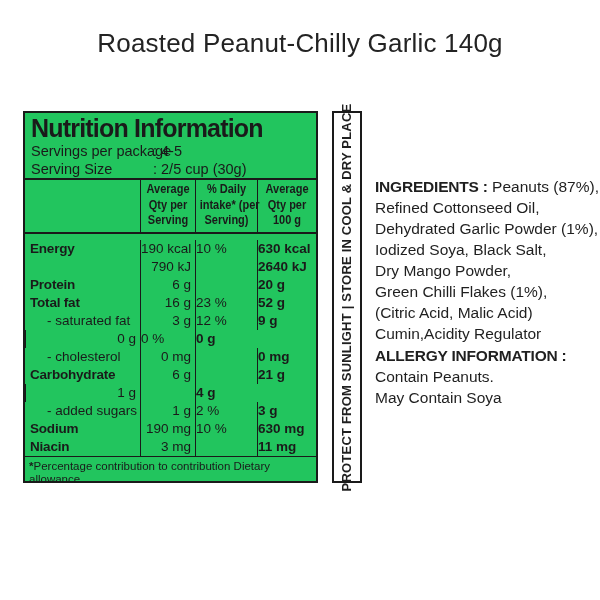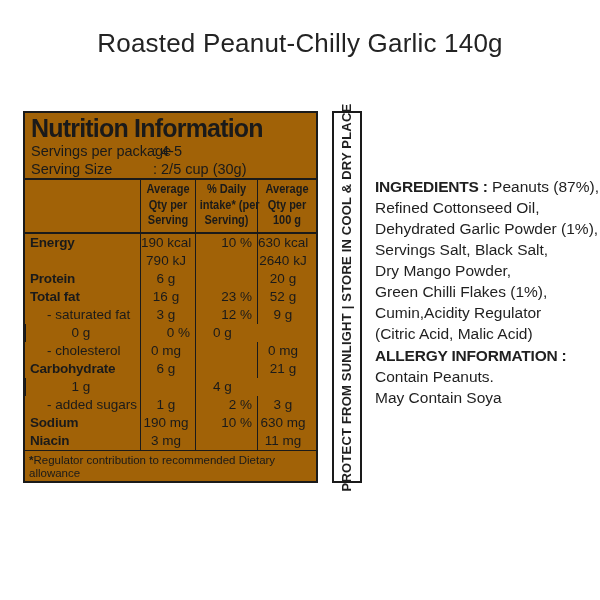--- a/index.html
+++ b/index.html
@@ -23,21 +23,21 @@
   }
 
   
   .panel {
     position: absolute;
     left: 23px; top: 111px;
     width: 295px; height: 372px;
     border: 2px solid #1a1a1a;
     display: flex;
     flex-direction: column;
-    background: #a16207;
+    background: #22c55e;
   }
   .p-head { padding: 2px 6px 0 6px; }
   .p-title {
     font-size: 25px;
     font-weight: 700;
     letter-spacing: -0.8px;
     line-height: 27px;
     white-space: nowrap;
   }
   .p-line {
@@ -67,33 +67,33 @@
     font-weight: 700;
     line-height: 15.5px;
     transform: scaleX(0.88);
     transform-origin: center;
     white-space: nowrap;
   }
   .t-head .c2, .t-head .c3, .t-head .c4,
   .tr .c2, .tr .c3, .tr .c4 { border-left: 1.5px solid #1a1a1a; }
 
   
-  .t-body { padding-top: 0; }
+  .t-body { padding-top: 6px; }
   .t-body .tr { min-height: 18px; }
   .td {
     font-size: 13.5px;
     line-height: 18px;
     white-space: nowrap;
   }
   .td.c1 { padding-left: 5px; }
   .td.c1.ind { padding-left: 22px; font-weight: 400; }
   .td.c1.b { font-weight: 700; letter-spacing: -0.2px; }
-  .td.c2 { text-align: center; padding-right: 4px; }
-  .td.c3 { text-align: right; padding-right: 5px; }
-  .td.c4 { text-align: center; padding-right: 8px; }
+  .td.c2 { text-align: right; padding-right: 4px; }
+  .td.c3 { text-align: left; padding-right: 5px; }
+  .td.c4 { text-align: left; padding-right: 8px; font-weight: bold; }
 
   
   .t-foot {
     margin-top: auto;
     border-top: 1.5px solid #1a1a1a;
     padding: 3px 4px 4px 4px;
     font-size: 11.5px;
     line-height: 13.5px;
   }
   .t-foot .fn-star { font-weight: 700; }
@@ -236,33 +236,33 @@
     </div>
     <div class="tr">
       <div class="td c1 b">Niacin</div>
       <div class="td c2">3 mg</div>
       <div class="td c3"></div>
       <div class="td c4">11 mg</div>
     </div>
   </div>
 
   <div class="t-foot">
-    <div><span class="fn-star">*</span><span>Regulator contribution to recommended Dietary allowance</span></div>
+    <div><span class="fn-star">*</span><span>Percentage contribution to contribution Dietary allowance</span></div>
   </div>
 </div>
 
 <div class="strip">
   <span class="strip-text">PROTECT FROM SUNLIGHT | STORE IN COOL &amp; DRY PLACE</span>
 </div>
 
 <div class="info">
   <div><span class="hd">INGREDIENTS :</span> <span>Peanuts (87%),</span></div>
   <div>Refined Cottonseed Oil,</div>
   <div>Dehydrated Garlic Powder (1%),</div>
-  <div>Servings Salt, Black Salt,</div>
+  <div>Iodized Soya, Black Salt,</div>
   <div>Dry Mango Powder,</div>
   <div>Green Chilli Flakes (1%),</div>
+  <div>(Citric Acid, Malic Acid)</div>
   <div>Cumin,Acidity Regulator</div>
-  <div>(Citric Acid, Malic Acid)</div>
   <div class="hd allergy-hd">ALLERGY INFORMATION :</div>
   <div>Contain Peanuts.</div>
   <div>May Contain Soya</div>
 </div>
 
 </body></html>

